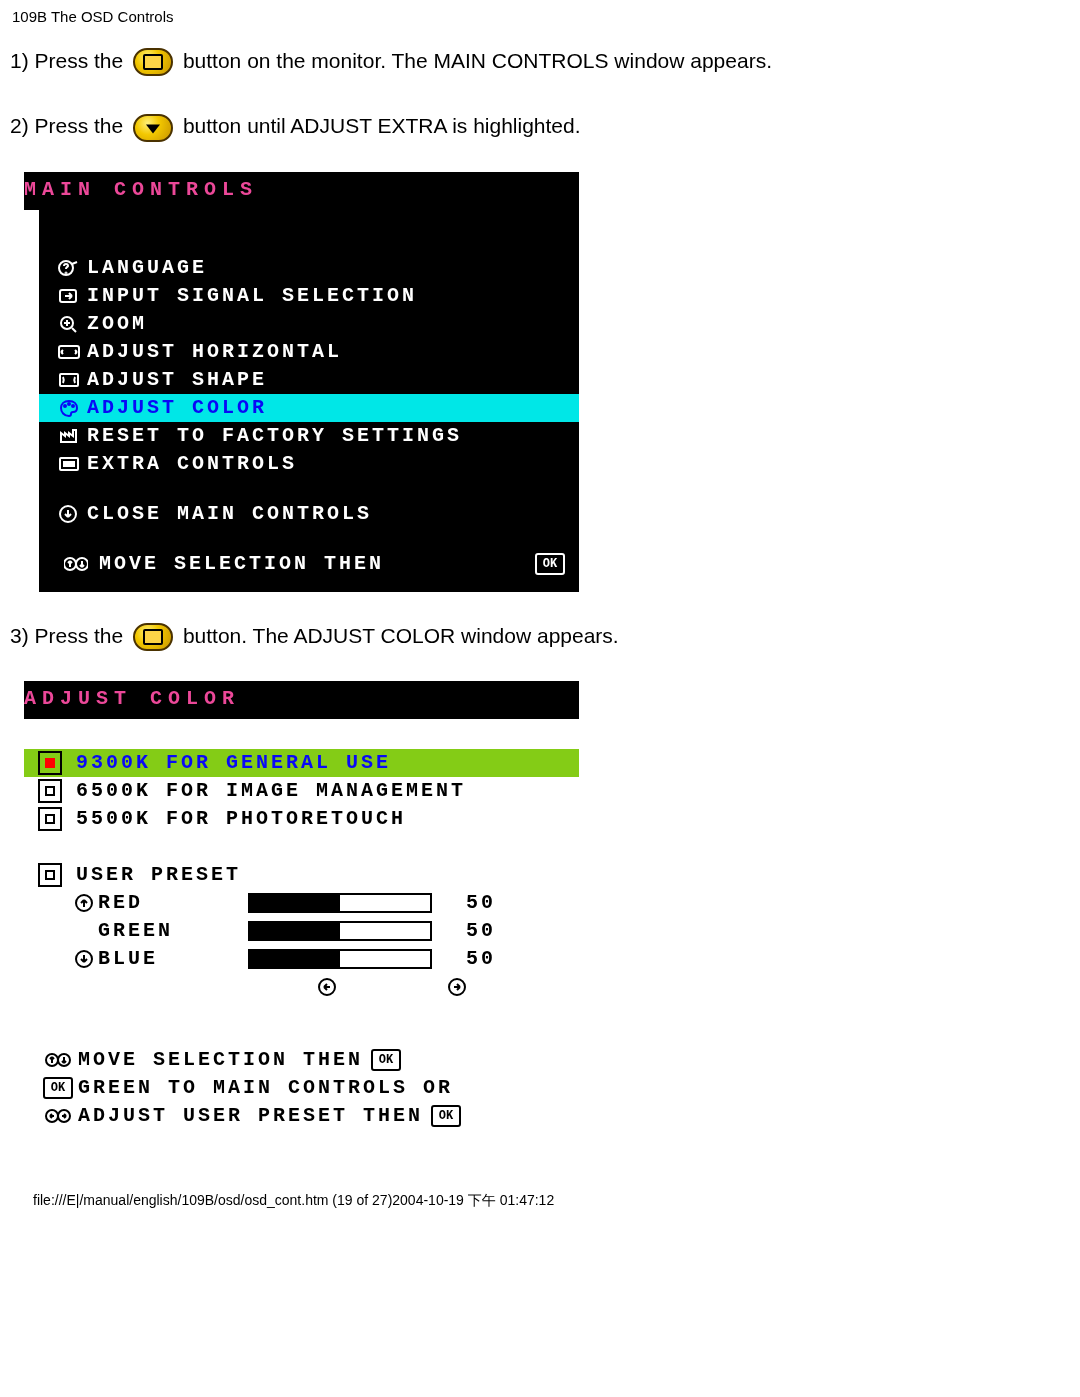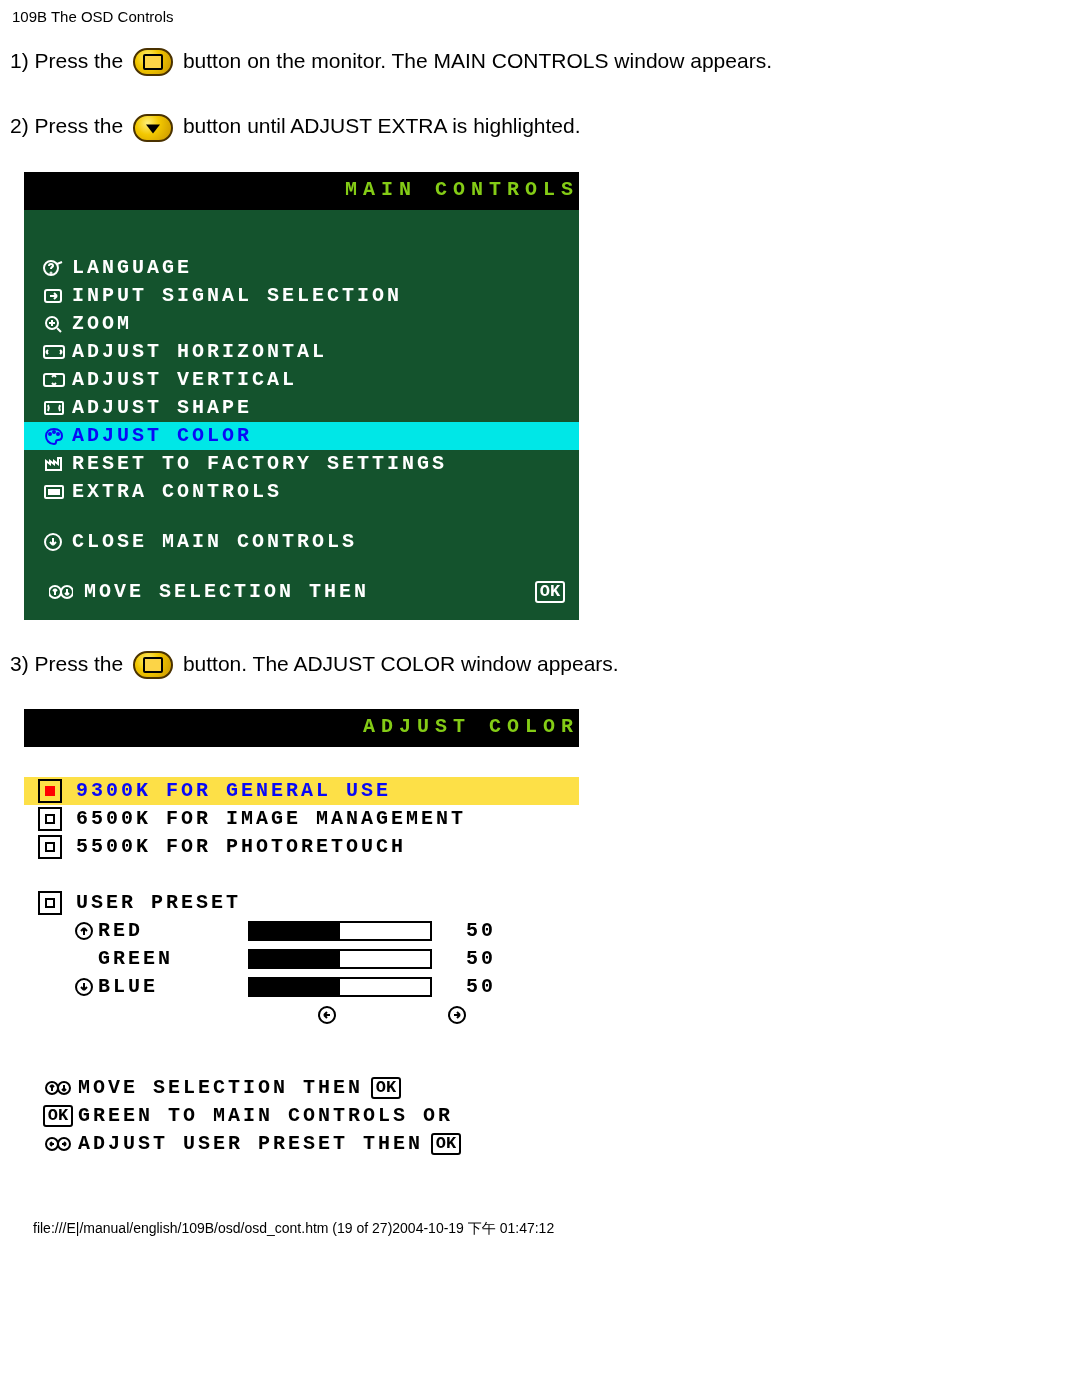--- a/index.html
+++ b/index.html
@@ -54,30 +54,31 @@
     margin: 12px 24px;
     width: 555px;
     font-family: "Courier New", monospace;
     font-weight: bold;
     letter-spacing: 3px;
     font-size: 20px;
     line-height: 28px;
   }
   .osd-title {
     background: #000;
-    color: #84cc16;
-    text-align: right;
+    color: #ec4899;
+    text-align: left;
     padding: 4px 0 6px 0;
     letter-spacing: 6px;
   }
   
   .osd-main .osd-body {
-    background: #14532d;
+    background: #000000;
     color: #fff;
     padding: 26px 0 14px 0;
+    margin-left: 15px;
   }
   .osd-row {
     display: flex;
     align-items: center;
     padding: 0 14px;
     height: 28px;
   }
   .osd-row.highlight {
     background: #00e7e7;
     color: #0909f6;
@@ -111,41 +112,41 @@
     height: 28px;
   }
   .ok-box {
     display: inline-flex;
     align-items: center;
     justify-content: center;
     border: 2px solid currentColor;
     border-radius: 3px;
     width: 26px;
     height: 18px;
-    font-size: 17px;
+    font-size: 12px;
     letter-spacing: 0;
     margin-left: 8px;
   }
   
   .osd-color .osd-body {
     background: #fff;
     color: #000;
     padding: 0;
   }
   .gap-top {
     height: 30px;
   }
   .color-row {
     display: flex;
     align-items: center;
     height: 28px;
     padding: 0 14px;
   }
   .color-row.highlight {
-    background: #fde047;
+    background: #84cc16;
     color: #0909f6;
   }
   .radio-box {
     width: 20px;
     height: 20px;
     border: 2px solid #000;
     display: inline-flex;
     align-items: center;
     justify-content: center;
     margin-right: 14px;
@@ -349,28 +350,20 @@
           </span>
           <span class="osd-label">ZOOM</span>
         </div>
         <div class="osd-row">
           <span class="osd-icon">
             <svg>
               <use href="#i-arrows-h"></use>
             </svg>
           </span>
           <span class="osd-label">ADJUST HORIZONTAL</span>
-        </div>
-        <div class="osd-row">
-          <span class="osd-icon">
-            <svg>
-              <use href="#i-arrows-v"></use>
-            </svg>
-          </span>
-          <span class="osd-label">ADJUST VERTICAL</span>
         </div>
         <div class="osd-row">
           <span class="osd-icon">
             <svg>
               <use href="#i-shape"></use>
             </svg>
           </span>
           <span class="osd-label">ADJUST SHAPE</span>
         </div>
         <div class="osd-row highlight">

